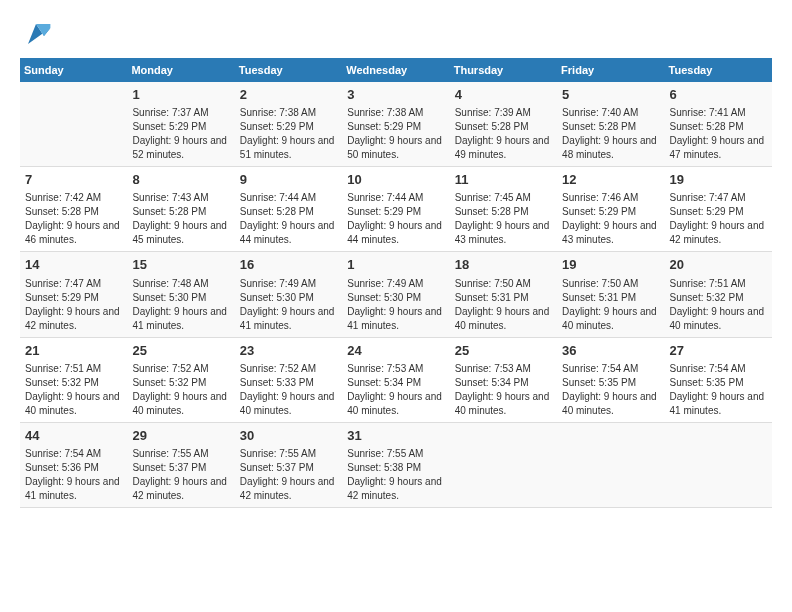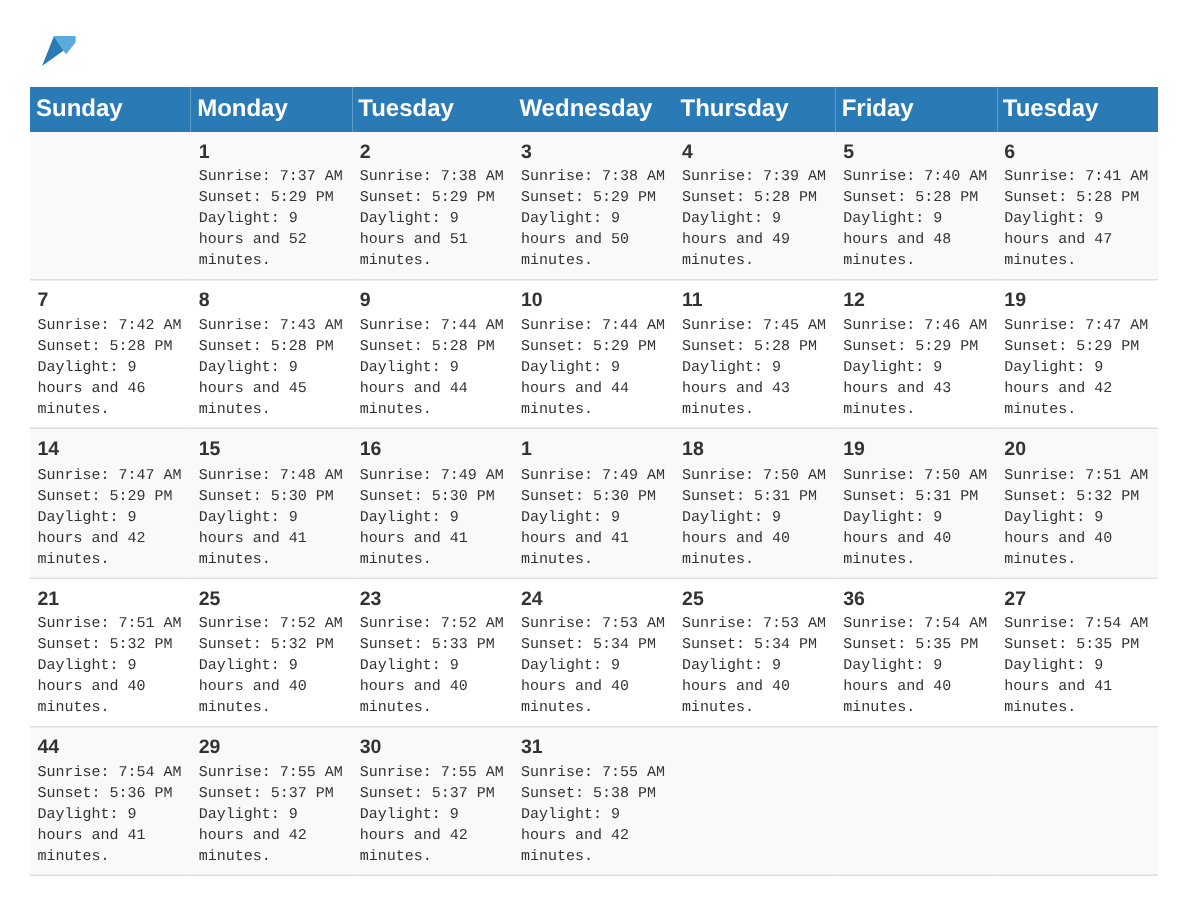--- a/index.html
+++ b/index.html
@@ -56,21 +56,21 @@
       width: 100%;
       border-collapse: collapse;
       font-size: 11px;
     }
     thead tr th {
       background-color: #2a7ab5;
       color: #fff;
       padding: 6px 4px;
       text-align: left;
       font-weight: bold;
-      font-size: 16px;
+      font-size: 11px;
     }
     tbody tr {
       border-bottom: 1px solid #ddd;
     }
     tbody tr:nth-child(odd) {
       background-color: #f9f9f9;
     }
     tbody tr:nth-child(even) {
       background-color: #fff;
     }
@@ -84,21 +84,20 @@
     }
     .day-number {
       font-size: 13px;
       font-weight: bold;
       display: block;
       margin-bottom: 2px;
     }
     .day-info {
       font-size: 10px;
       color: #333;
-      font-family: Liberation Mono, monospace;
     }
   </style>
 </head>
 <body>
 
 <div class="header">
   <div class="logo">
     <svg class="logo-icon" viewBox="0 0 40 35" xmlns="http://www.w3.org/2000/svg">
       <polygon points="10,30 20,5 30,20 38,10" fill="#2a7ab5" stroke="none"></polygon>
       <polygon points="20,5 30,20 38,10 38,5 20,5" fill="#5aabdd" stroke="none"></polygon>

